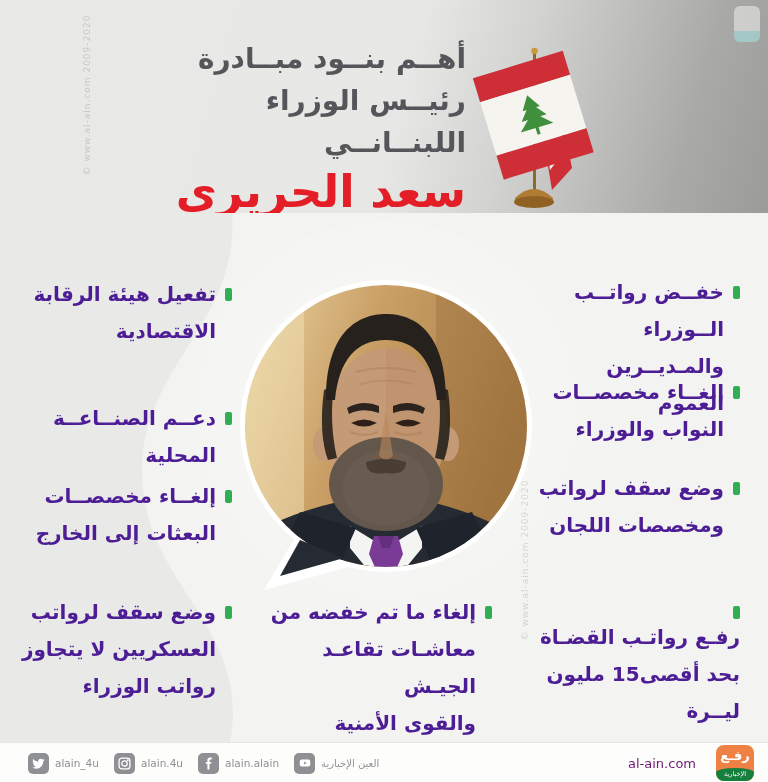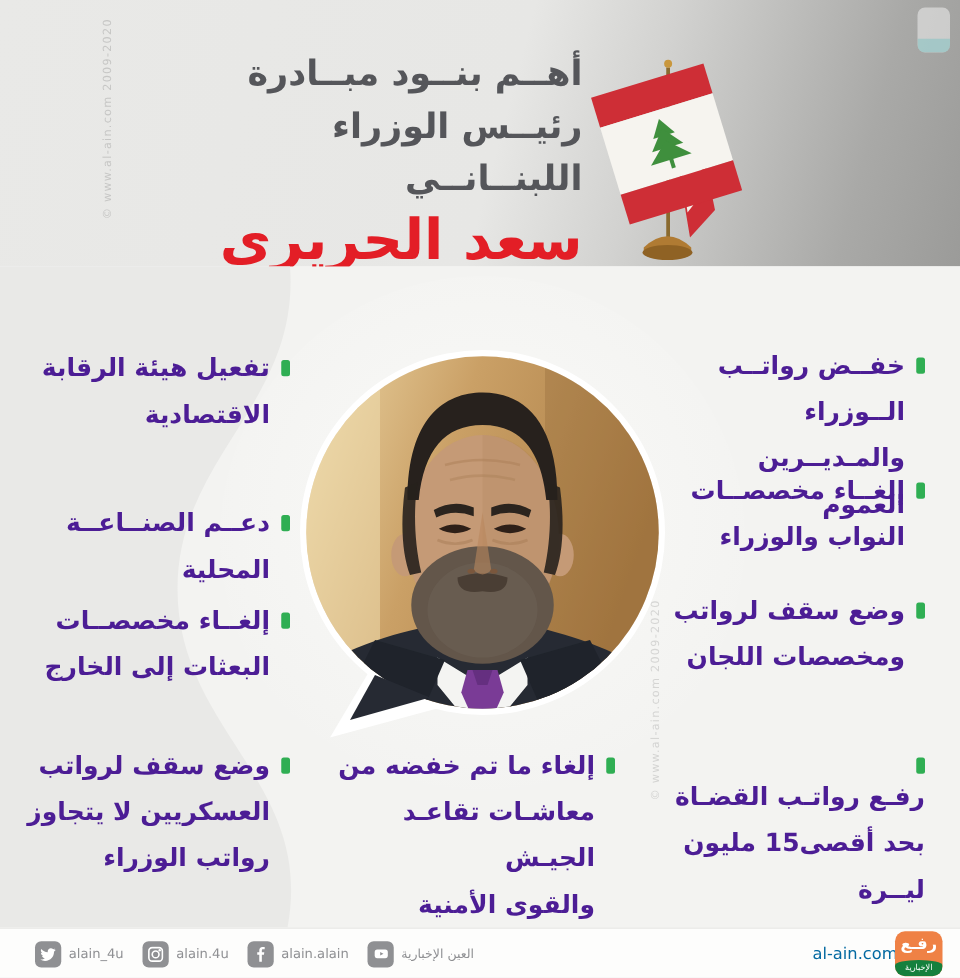--- a/index.html
+++ b/index.html
@@ -68,21 +68,21 @@
     background:#fdfdfc; border-top:1px solid #e6e6e4;
   }
   #social-row{ position:absolute; left:28px; top:0; height:40px; display:flex; align-items:center; gap:15px; }
   .social{ display:flex; align-items:center; gap:6px; }
   .social .sq{
     width:21px; height:21px; border-radius:5px; background:#8f9093;
     display:flex; align-items:center; justify-content:center;
   }
   .social .handle{ font-size:10.5px; color:#8f9093; }
   .social .handle.ar{ font-size:10px; }
-  #site-label{ position:absolute; right:50px; top:13px; font-size:13px; color:#0369a1; }
+  #site-label{ position:absolute; right:72px; top:13px; font-size:13px; color:#701a75; }
   #alain-logo{
     position:absolute; right:14px; top:2px; width:38px; height:36px; border-radius:8px;
     background:#ef8145; overflow:hidden; text-align:center;
   }
   #alain-logo .ar-big{ color:#ffffff; font-weight:bold; font-size:13px; line-height:22px; }
   #alain-logo .teal{
     position:absolute; left:0; bottom:0; width:100%; height:13px; background:#15803d;
     border-radius:60% 60% 0 0 / 40% 40% 0 0;
   }
   #alain-logo .teal span{ color:#ffffff; font-size:6.5px; line-height:13px; display:block; }

